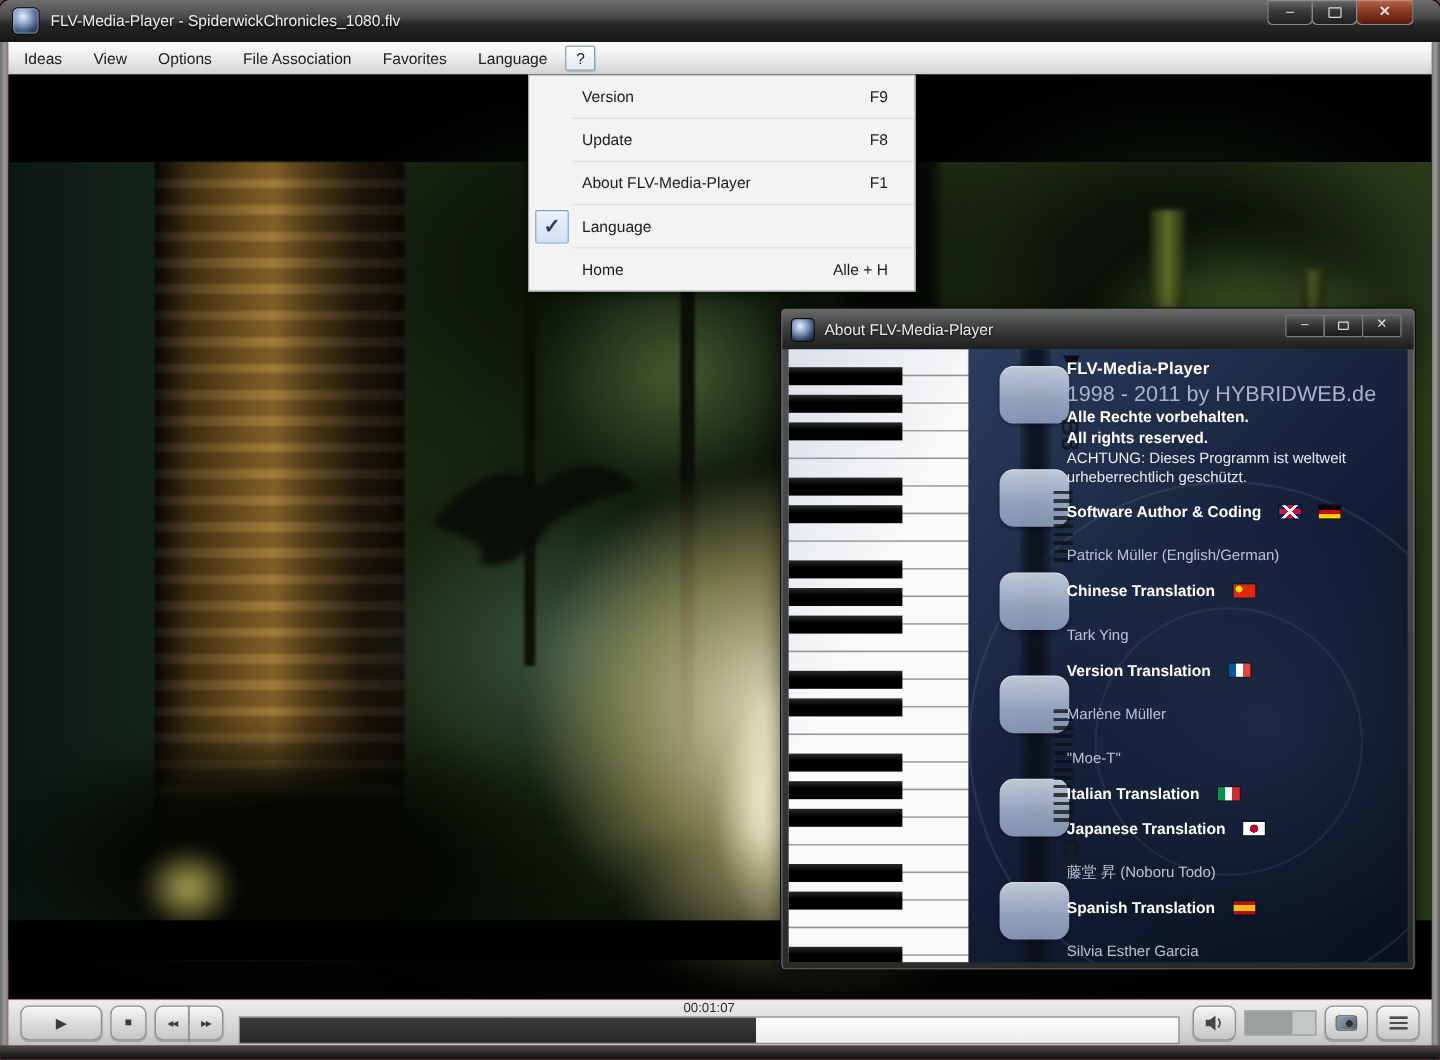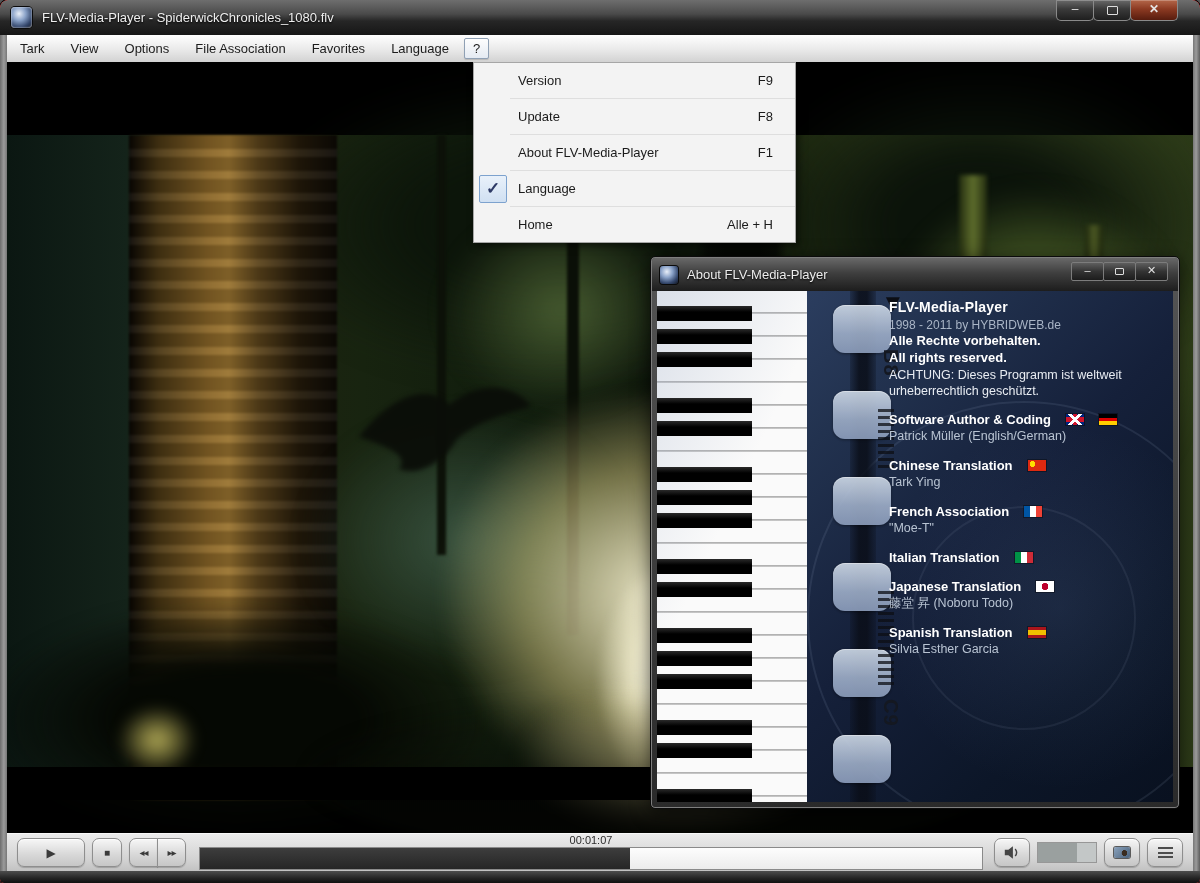--- a/index.html
+++ b/index.html
@@ -62,21 +62,21 @@
   .b-suncore{left:590px;top:420px;width:190px;height:250px;background:radial-gradient(ellipse,#fffef2 10%,rgba(255,250,220,.75) 45%,rgba(0,0,0,0) 72%);filter:blur(4px);}
   .b-ground{left:500px;top:540px;width:340px;height:170px;background:radial-gradient(ellipse,rgba(238,226,160,.8) 0%,rgba(0,0,0,0) 66%);filter:blur(9px);}
   .b-dark-bl{left:-20px;top:470px;width:500px;height:230px;background:radial-gradient(ellipse,#050803 35%,rgba(5,8,3,0) 75%);filter:blur(9px);}
   .b-yellow-bl{left:110px;top:570px;width:80px;height:70px;background:radial-gradient(ellipse,rgba(228,216,110,.8) 0%,rgba(0,0,0,0) 70%);filter:blur(7px);}
   .b-dark-low{left:300px;top:560px;width:700px;height:160px;background:linear-gradient(180deg,rgba(0,0,0,0),rgba(4,6,3,.9));filter:blur(6px);}
   .bird{position:absolute;left:340px;top:240px;filter:blur(2.5px);opacity:.93;}
   .letterbox-bottom{position:absolute;left:0;bottom:0;width:1186px;height:33px;background:#000;}
 
   
   .dropdown{position:absolute;left:433px;top:0;width:321px;background:#f3f3f3;border:1px solid #a6a6a6;
-    box-shadow:3px 3px 7px rgba(0,0,0,.5);z-index:30;margin-left:33px;}
+    box-shadow:3px 3px 7px rgba(0,0,0,.5);z-index:30;}
   .menu-item{position:relative;height:35px;display:flex;align-items:center;font-size:13px;color:#1b1b1b;cursor:pointer;}
   .menu-item .lbl{margin-left:44px;}
   .menu-item .accel{margin-left:auto;margin-right:22px;}
   .menu-sep{height:1px;background:#dedede;margin-left:36px;}
   .checkbox{position:absolute;left:5px;top:4px;width:26px;height:26px;border:1px solid #7da2ce;
     background:linear-gradient(180deg,#e9f1fa,#d0e0f2);border-radius:2px;
     color:#2d3a66;font-size:17px;font-weight:bold;text-align:center;line-height:25px;}
 
   
   .about{position:absolute;left:643px;top:194px;width:528px;height:551px;z-index:20;
@@ -110,26 +110,26 @@
     background:linear-gradient(90deg,rgba(10,14,24,.25),rgba(10,14,24,.85) 35%,rgba(10,14,24,.85) 65%,rgba(10,14,24,.25));}
   .thumb{position:absolute;left:176px;width:58px;height:48px;border-radius:12px;
     background:linear-gradient(180deg,#cdd8e6,#9cacc6 60%,#8b9cba);
     box-shadow:inset 0 1px 0 rgba(255,255,255,.5),0 1px 3px rgba(0,0,0,.4);opacity:.92;}
   .barcode{position:absolute;left:221px;width:16px;
     background:repeating-linear-gradient(180deg,#0c0e14 0 3px,rgba(0,0,0,0) 3px 7px);opacity:.75;}
   .slider-label{position:absolute;left:222px;writing-mode:vertical-rl;font-size:20px;font-weight:bold;color:#141821;letter-spacing:1px;}
   .down-arrow{position:absolute;left:224px;top:-2px;color:#0c0e14;font-size:24px;}
   .about-text{position:absolute;left:232px;top:8px;right:10px;color:#fff;}
   .app-title{font-size:14px;font-weight:bold;letter-spacing:.2px;}
-  .app-sub{font-size:12px;color:#a9b5c6;margin-top:3px;}
+  .app-sub{font-size:18px;color:#a9b5c6;margin-top:3px;}
   .rights{font-size:13px;line-height:17px;font-weight:bold;}
   .rights-note{font-size:12.5px;line-height:16px;font-weight:normal;margin-top:1px;color:#e8ecf2;}
   .credit{margin-top:12px;}
   .credit-role{font-size:13px;font-weight:bold;line-height:17px;display:flex;align-items:center;gap:15px;}
-  .credit-name{font-size:12.5px;line-height:17px;color:#b9c4d3;}
+  .credit-name{font-size:12.5px;line-height:17px;color:#b9c4d3;margin-top:20px;}
   .flag{display:inline-block;width:18px;height:11px;box-shadow:0 0 0 1px rgba(0,0,0,.35);}
   .flag-uk{background:
       linear-gradient(45deg,rgba(0,0,0,0) 44%,#fff 44% 56%,rgba(0,0,0,0) 56%),
       linear-gradient(-45deg,rgba(0,0,0,0) 44%,#fff 44% 56%,rgba(0,0,0,0) 56%),
       linear-gradient(90deg,rgba(0,0,0,0) 38%,#cf142b 38% 62%,rgba(0,0,0,0) 62%),
       linear-gradient(0deg,rgba(0,0,0,0) 30%,#cf142b 30% 70%,rgba(0,0,0,0) 70%),#00247d;}
   .flag-de{background:linear-gradient(180deg,#000 33%,#dd0000 33% 66%,#ffce00 66%);}
   .flag-cn{background:radial-gradient(circle 3px at 25% 35%,#ffde00 95%,rgba(0,0,0,0) 100%),#de2910;}
   .flag-fr{background:linear-gradient(90deg,#0055a4 33%,#fff 33% 66%,#ef4135 66%);}
   .flag-it{background:linear-gradient(90deg,#009246 33%,#fff 33% 66%,#ce2b37 66%);}
@@ -179,21 +179,21 @@
       <div class="winbtn"><span class="maxglyph"></span></div>
       <div class="winbtn close">✕</div>
     </div>
   </div>
 
   <div class="frame-left"></div>
   <div class="frame-right"></div>
   <div class="frame-bottom"></div>
 
   <div class="menubar" id="menubar">
-      <div class="menubar-item">Tark</div>
+      <div class="menubar-item">Ideas</div>
       <div class="menubar-item">View</div>
       <div class="menubar-item">Options</div>
       <div class="menubar-item">File Association</div>
       <div class="menubar-item">Favorites</div>
       <div class="menubar-item">Language</div>
       <div class="menubar-item boxed">?</div>
     </div>
 
   <div class="video">
     <div class="forest">
@@ -312,23 +312,24 @@
               </div>
               <div class="credit">
                 <div class="credit-role">
                   <span>Chinese Translation</span>
                   <span class="flag flag-cn"></span>
                 </div>
                 <div class="credit-name">Tark Ying</div>
               </div>
               <div class="credit">
                 <div class="credit-role">
-                  <span>French Association</span>
+                  <span>Version Translation</span>
                   <span class="flag flag-fr"></span>
                 </div>
+                <div class="credit-name">Marlène Müller</div>
                 <div class="credit-name">"Moe-T"</div>
               </div>
               <div class="credit">
                 <div class="credit-role">
                   <span>Italian Translation</span>
                   <span class="flag flag-it"></span>
                 </div>
               </div>
               <div class="credit">
                 <div class="credit-role">

